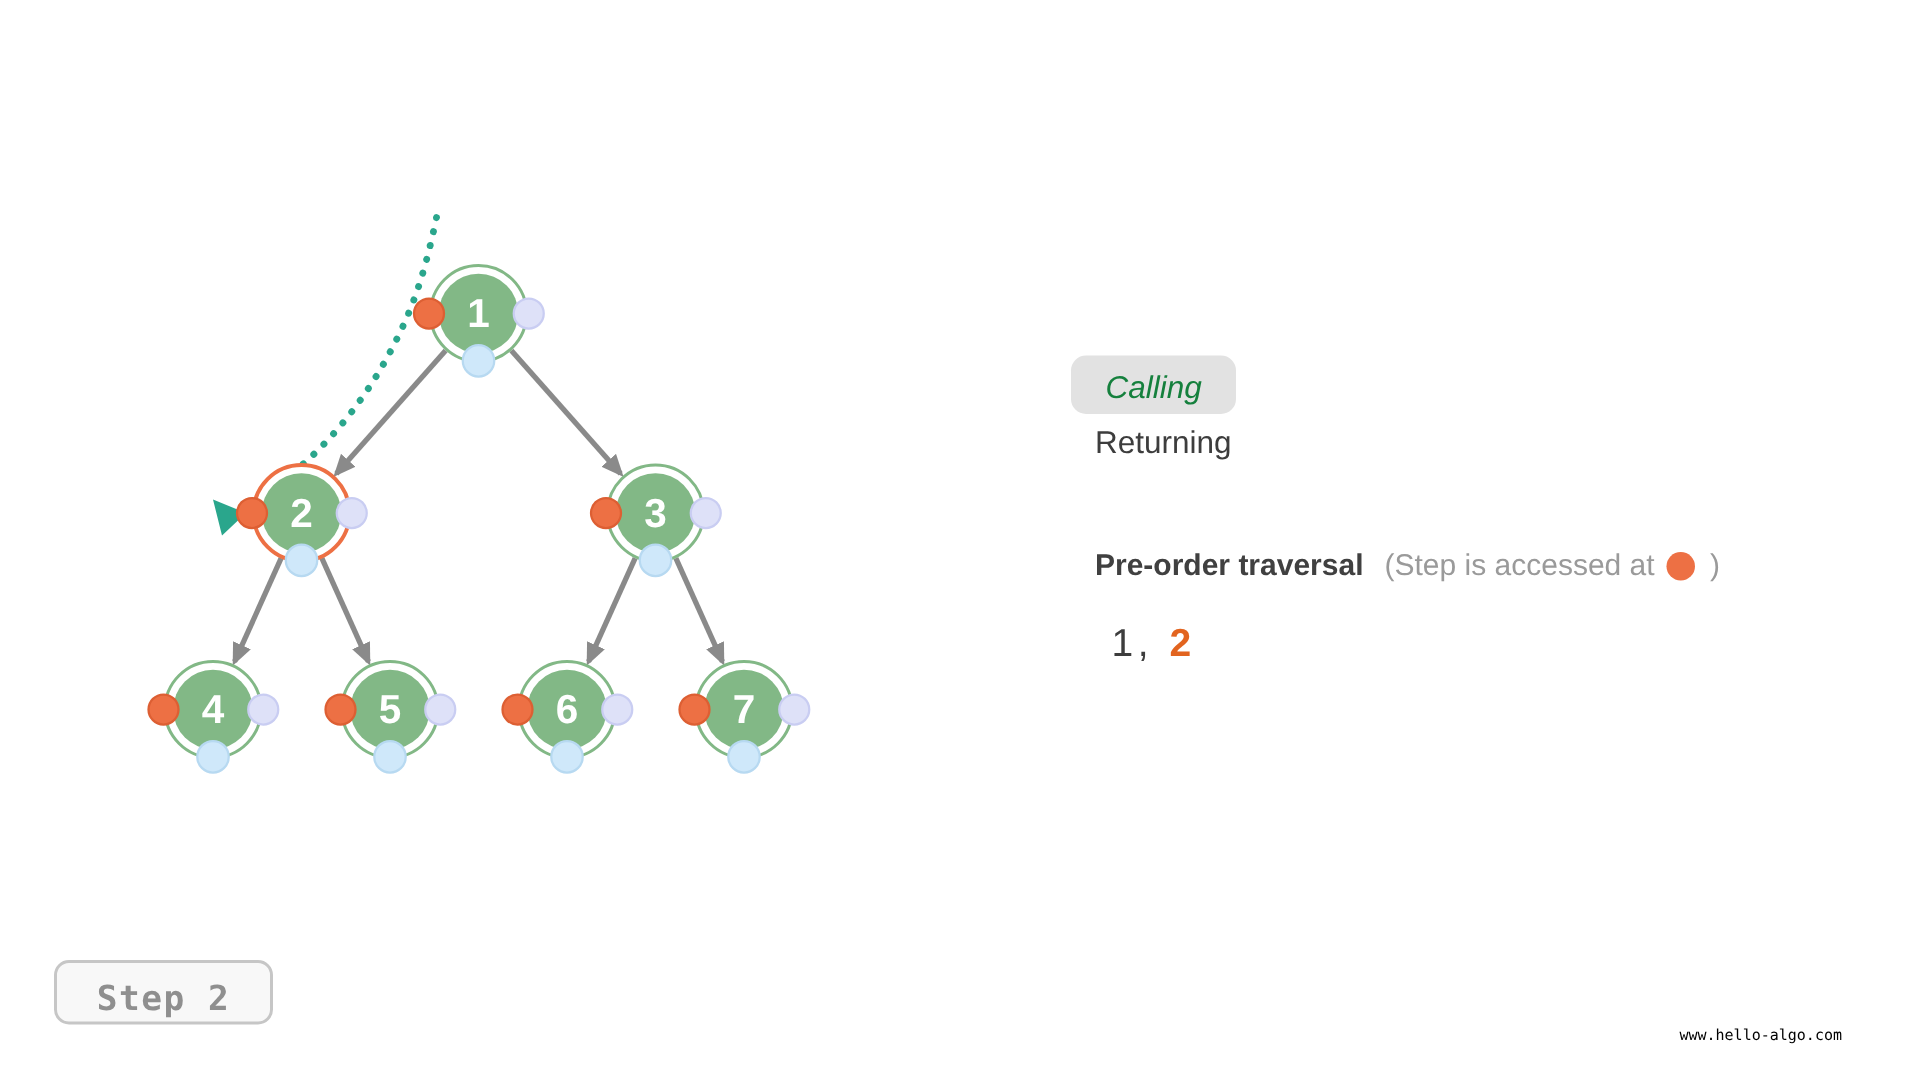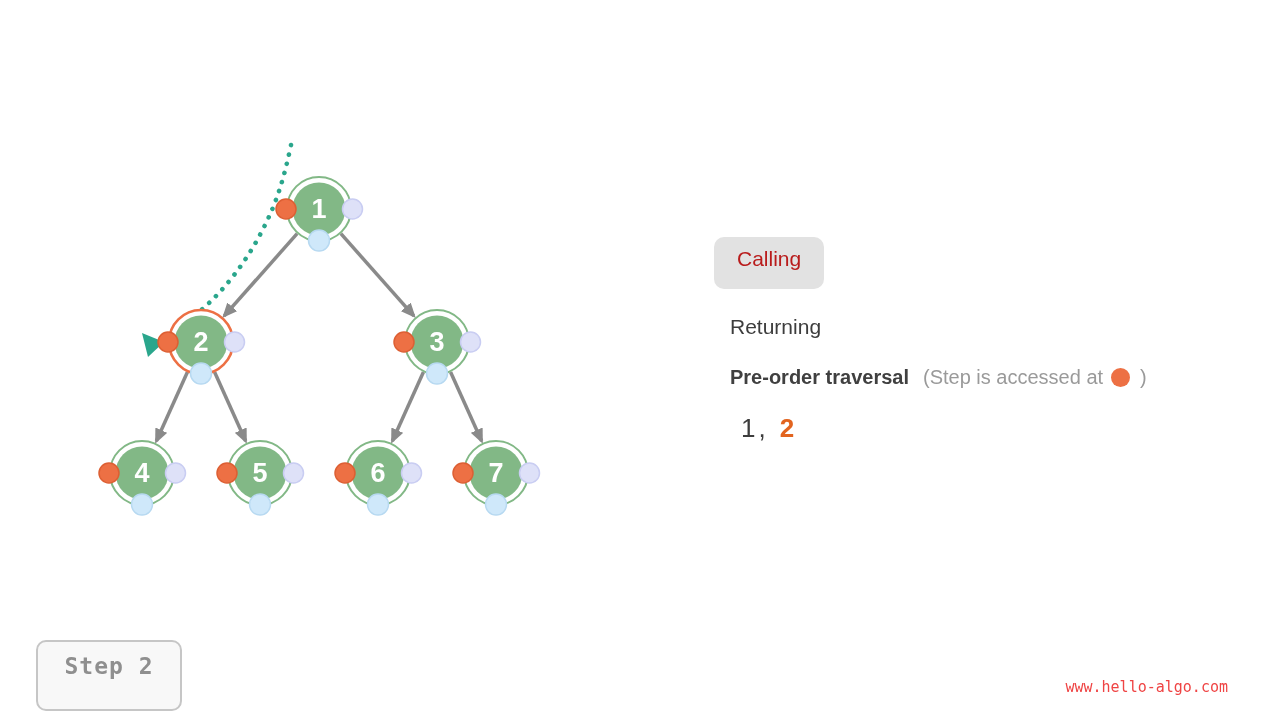--- a/index.html
+++ b/index.html
@@ -9,28 +9,29 @@
   .stage { position: absolute; inset: 0; }
 
   #tree-svg { position: absolute; left: 0; top: 0; }
 
   
   .legend { position: absolute; left: 714px; top: 237px; }
   .legend-chip {
     display: inline-block;
     background: #e2e2e2;
     border-radius: 10px;
-    height: 52px;
+    height: 39px;
     line-height: 43px;
     padding: 0 23px;
     font-size: 21px;
-    color: #b91c1c;
+    color: #15803d;
+    font-style: italic;
   }
   .legend-plain {
-    margin-top: 26px;
+    margin-top: 8px;
     margin-left: 16px;
     font-size: 21px;
     color: #3d3d3d;
   }
 
   
   .traversal { position: absolute; left: 730px; top: 366px; width: 520px; }
   .trav-head { display: flex; align-items: flex-start; white-space: nowrap; }
   .trav-title { font-size: 20px; font-weight: bold; color: #404040; }
   .trav-note { margin-left: 14px; font-size: 20px; color: #9a9a9a; display: inline-flex; align-items: center; }
@@ -42,40 +43,40 @@
     margin: 0 10px 0 8px;
   }
   .sequence { margin-top: 24px; padding-left: 11px; font-size: 26px; color: #3d3d3d; }
   .seq-comma { margin: 0 6px 0 3px; }
   .seq-num.highlight { color: #e2641f; font-weight: bold; margin-left: 8px; }
 
   
   .step-chip {
     position: absolute;
     left: 36px; top: 640px;
-    width: 146px; height: 71px;
+    width: 146px; height: 43px;
     background: #f8f8f8;
     border: 2px solid #c6c6c6;
     border-radius: 10px;
     text-align: center;
     line-height: 49px;
     font-family: "DejaVu Sans Mono", monospace;
     font-weight: bold;
     font-size: 23px;
     color: #8f8f8f;
     letter-spacing: 1px;
   }
 
   
   .watermark {
     position: absolute;
     right: 52px; bottom: 24px;
     font-family: "DejaVu Sans Mono", monospace;
-    font-size: 15px;
-    color: #ef4444;
+    font-size: 10px;
+    color: #000000;
     text-align: center;
   }
 </style>
 </head>
 <body>
 
 <div class="stage">
 
   <svg id="tree-svg" width="1280" height="720" viewBox="0 0 1280 720">
       <defs>

